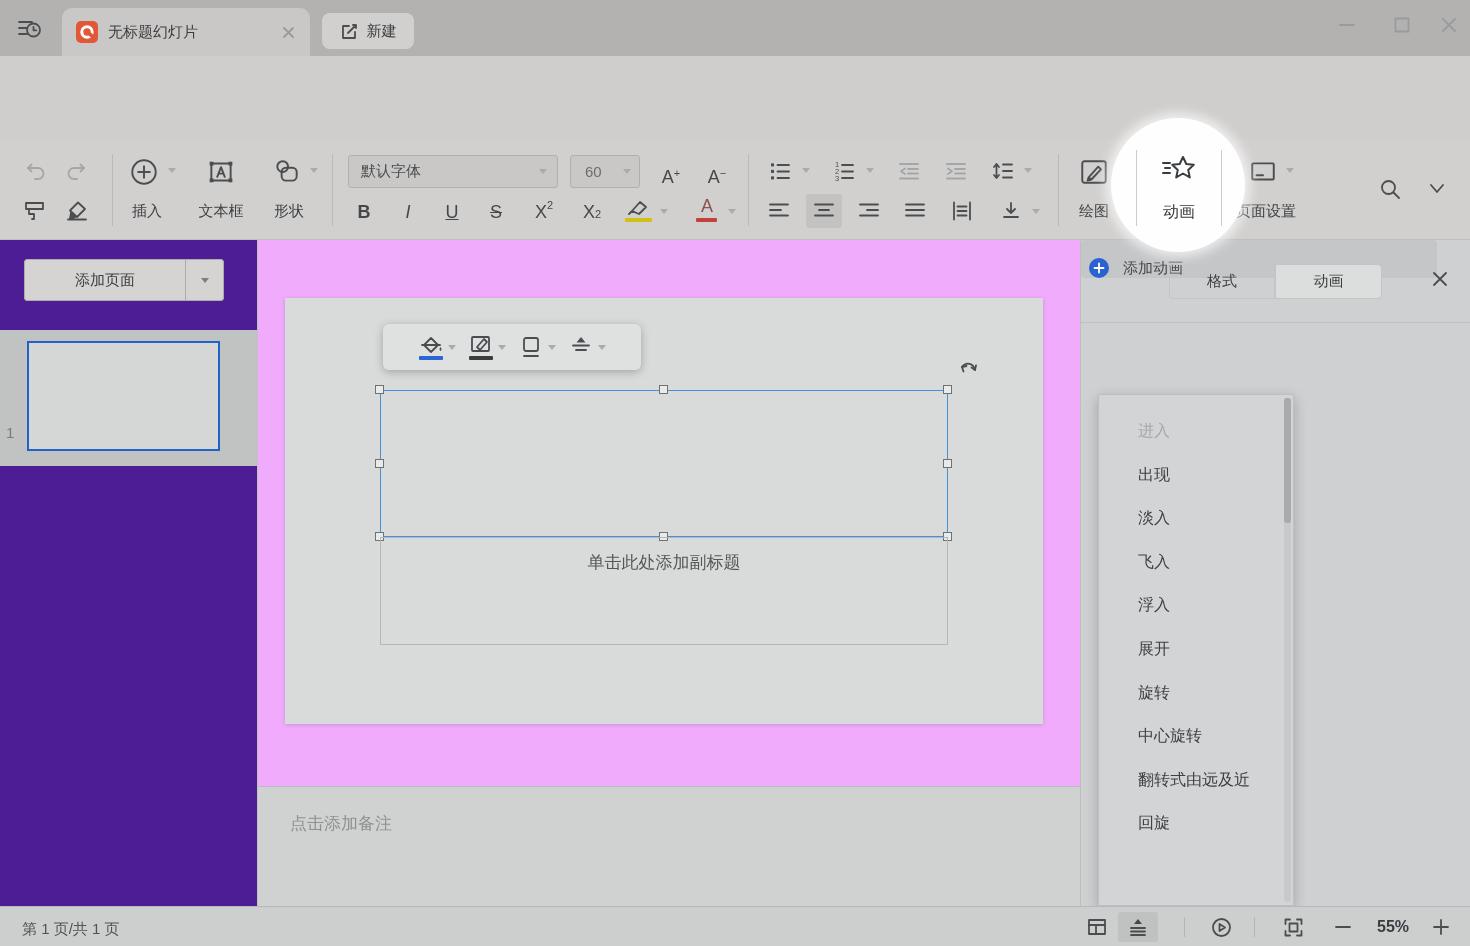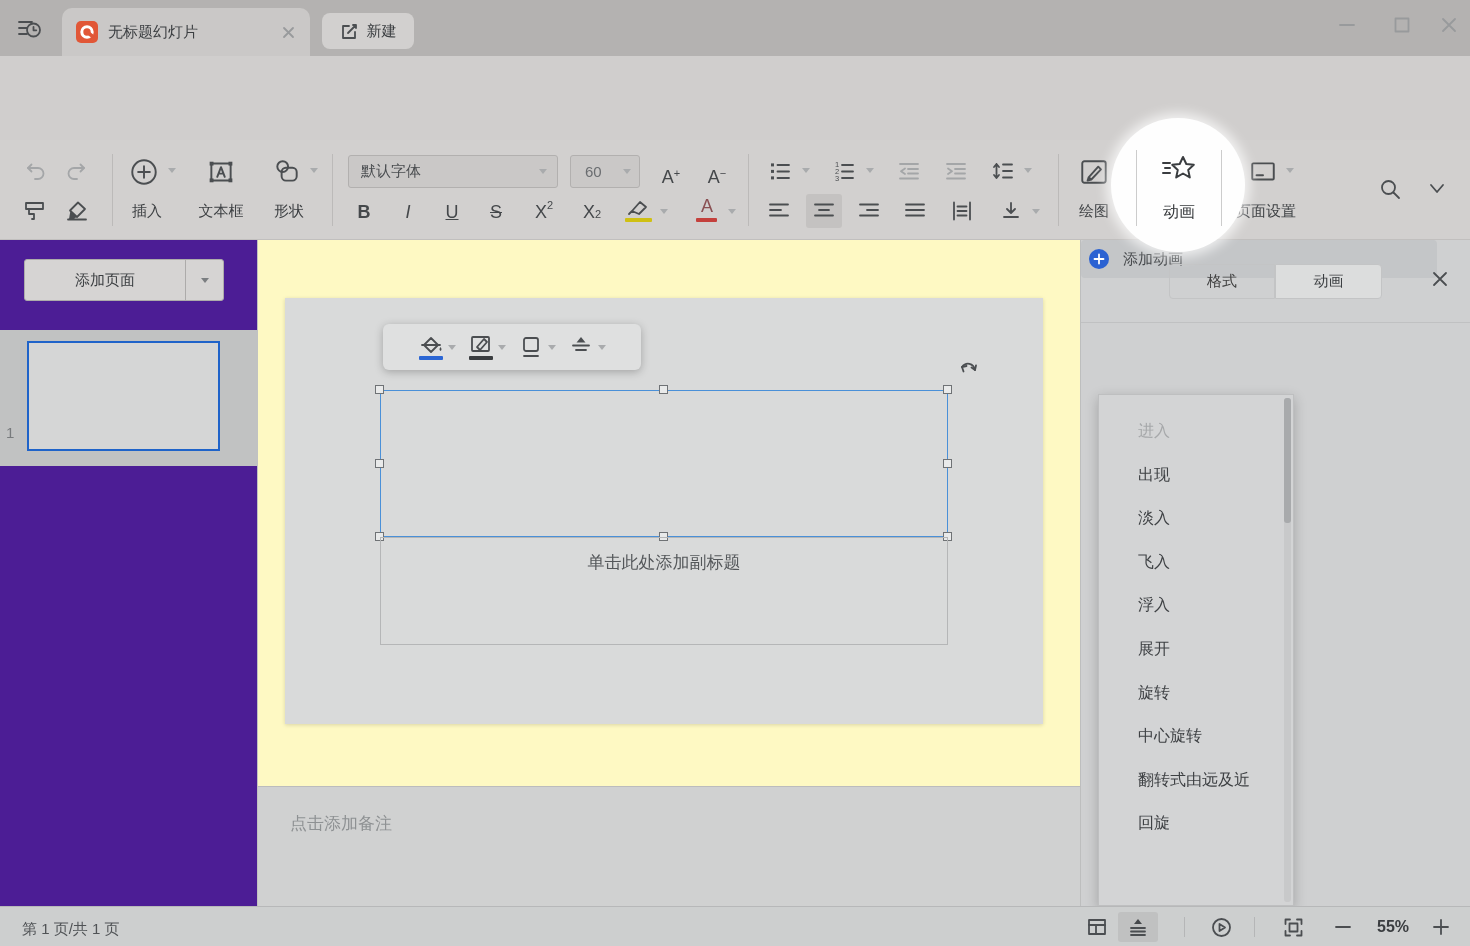--- a/index.html
+++ b/index.html
@@ -34,33 +34,33 @@
   .bar{position:absolute;height:4px;border-radius:1px}
   .activebg{background:#c4c2c1;border-radius:3px}
   .spot{border-radius:50%;background:#fefefe;box-shadow:0 0 12px 5px rgba(255,255,255,.7)}
   
   .leftpanel{left:0;top:240px;width:258px;height:666px;background:#4c1d95;border-right:1px solid #c2c1c0}
   .addpage{left:24px;top:19px;width:200px;height:42px;background:#d6d4d3;border:1px solid #adabaa;border-radius:3px;display:flex}
   .addpage .main{width:161px;display:flex;align-items:center;justify-content:center;font-size:15px;color:#3b3e41;border-right:1px solid #adabaa}
   .addpage .dd{flex:1;display:flex;align-items:center;justify-content:center}
   .thumbrow{left:0;top:90px;width:258px;height:136px;background:#c1c2c2}
   .thumb{left:27px;top:11px;width:193px;height:110px;background:#d5d6d6;border:2px solid #1f63c9}
-  .canvas{left:258px;top:240px;width:822px;height:666px;background:#fef9c3}
+  .canvas{left:258px;top:240px;width:822px;height:666px;background:#f0abfc}
   .slide{left:27px;top:58px;width:758px;height:426px;background:#d9dada;box-shadow:0 1px 4px rgba(0,0,0,.15)}
   .floatbar{left:125px;top:84px;width:258px;height:46px;background:#dfe0e0;border-radius:6px;box-shadow:0 2px 8px rgba(0,0,0,.25);display:flex;align-items:center;justify-content:center;gap:7px}
   .fbtn{display:flex;align-items:center;gap:5px;padding:4px 3px}
   .selbox{left:122px;top:150px;width:568px;height:147px;border:1.5px solid #4a90d8}
   .handle{position:absolute;width:9px;height:9px;background:#e9eaea;border:1.2px solid #6f7275}
   .subbox{left:122px;top:297px;width:568px;height:108px;border:1px solid #b5b6b7;text-align:center;padding-top:13px;font-size:17px;color:#54575a}
   .notesline{left:0;top:546px;width:822px;height:1px;background:#bbbcbd}
   .notes{left:0;top:547px;width:822px;height:119px;background:#d0d1d1;font-size:17px;color:#8e9193;padding:25px 0 0 32px}
   .rightpanel{left:1080px;top:240px;width:390px;height:666px;background:#cfd0d1;border-left:1px solid #bdbebe}
   .seg{position:absolute;height:35px;display:flex;align-items:center;justify-content:center;font-size:15px;border:1px solid #c3c4c5}
   .hdivider{position:absolute;background:#c0c1c2;height:1px}
-  .addanim{left:17px;top:109px;width:356px;height:38px;background:#c4c6c8;border-radius:4px;display:flex;align-items:center;font-size:15px;color:#44474a}
+  .addanim{left:17px;top:109px;width:356px;height:38px;background:#c4c6c8;border-radius:4px;display:flex;align-items:flex-end;font-size:15px;color:#44474a}
   .pluscircle{width:20px;height:20px;border-radius:50%;background:#2b62d2;margin-left:8px;display:flex;align-items:center;justify-content:center}
   .menu{left:17px;top:154px;width:196px;height:512px;background:#d3d4d5;border:1px solid #bebfc0;box-shadow:0 4px 12px rgba(0,0,0,.22);overflow:hidden}
   .menu-items{padding-top:14px}
   .menu-item{height:43.6px;line-height:43.6px;padding-left:39px;font-size:16px;color:#3e4144;cursor:default;white-space:nowrap}
   .menu-item.disabled{color:#a6a8aa}
   .sbtrack{position:absolute;right:2px;top:3px;width:7px;height:504px;background:#c8c9ca;border-radius:3px}
   .sbthumb{position:absolute;left:0;top:0;width:7px;height:125px;background:#a8aaac;border-radius:3px}
   
   .statusbar{left:0;top:906px;width:1470px;height:40px;background:#cdcfcf;border-top:1px solid #b7b8b9}
   .pageinfo{left:22px;top:13px;font-size:15px;color:#505356}

